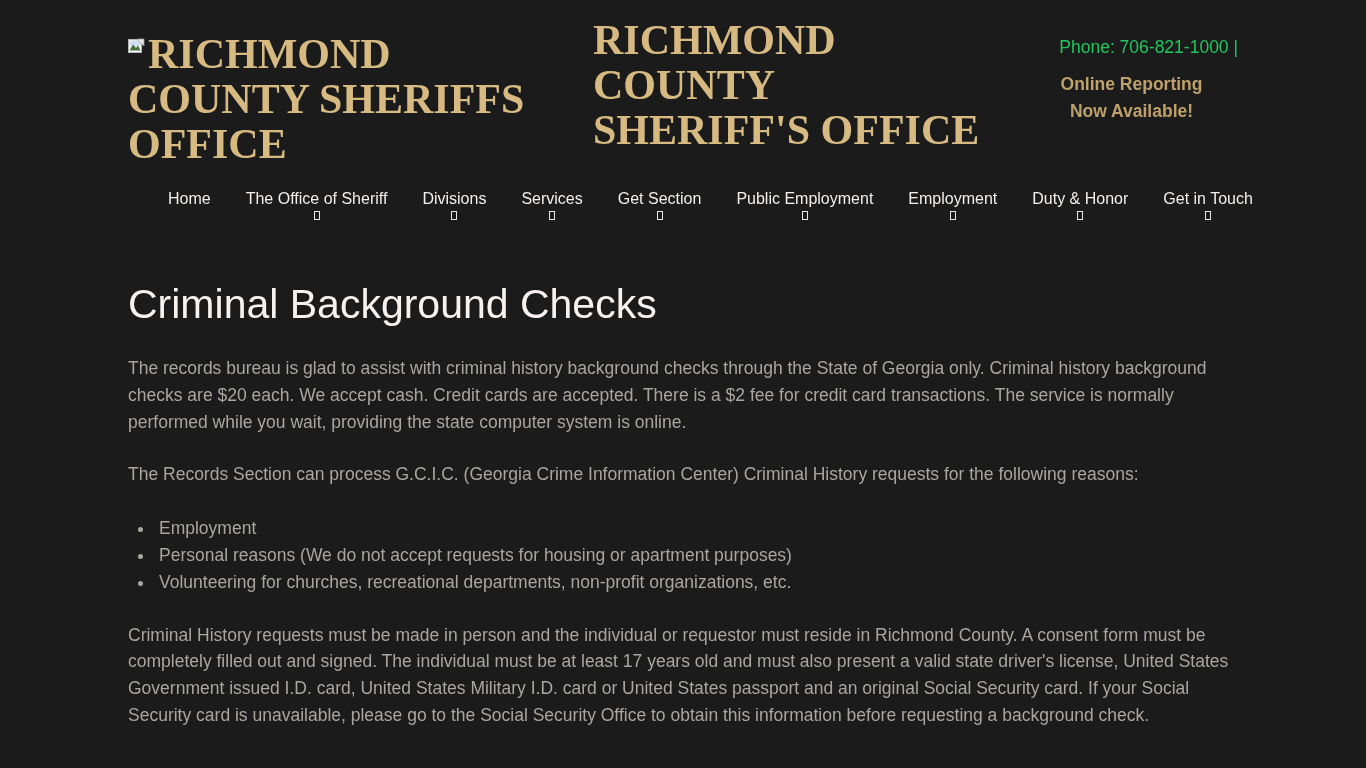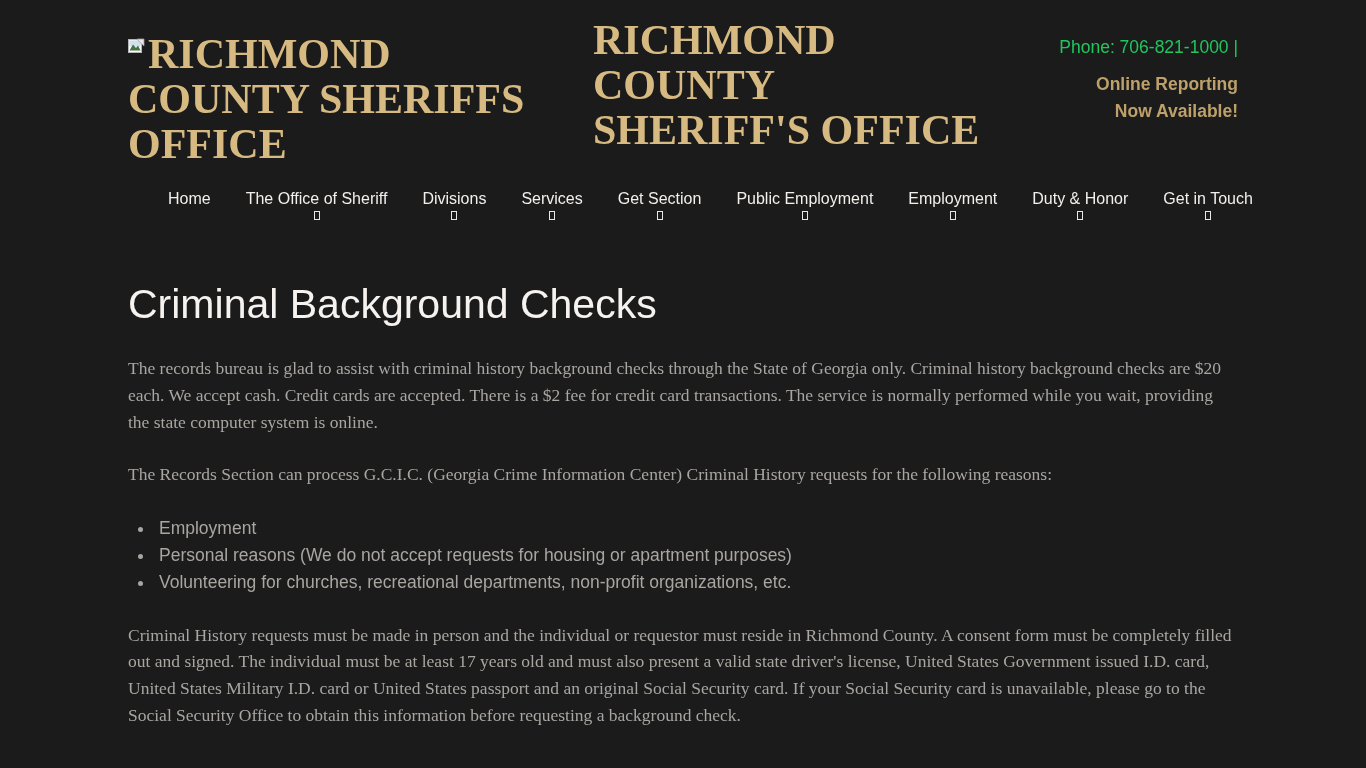--- a/index.html
+++ b/index.html
@@ -55,21 +55,21 @@
   }
   .phone span { display: block; }
   .online-reporting {
     margin-top: 11px;
     color: #bda06a;
     font-weight: bold;
     font-size: 17.5px;
     line-height: 27px;
     cursor: pointer;
   }
-  .online-reporting span { display: block; }
+  .online-reporting span { display: block; text-align: center; }
 
   
   nav {
     margin-top: 23px;
     display: flex;
     align-items: flex-start;
     column-gap: 20px;
     padding-left: 40px;
     gap: 35px;
   }
@@ -96,21 +96,21 @@
     color: #f5f2ef;
     font-size: 41px;
     font-weight: 400;
     line-height: 50px;
   }
   .body-text {
     color: #a9a6a2;
     font-size: 17.5px;
     line-height: 26.8px;
   }
-  main p { margin-top: 26px; font-family: Liberation Serif, serif; }
+  main p { margin-top: 26px; }
   main ul {
     margin-top: 27px;
     padding-left: 27px;
   }
   main li { padding-left: 4px; }
 </style>
 </head>
 <body>
 
 <div class="container">

